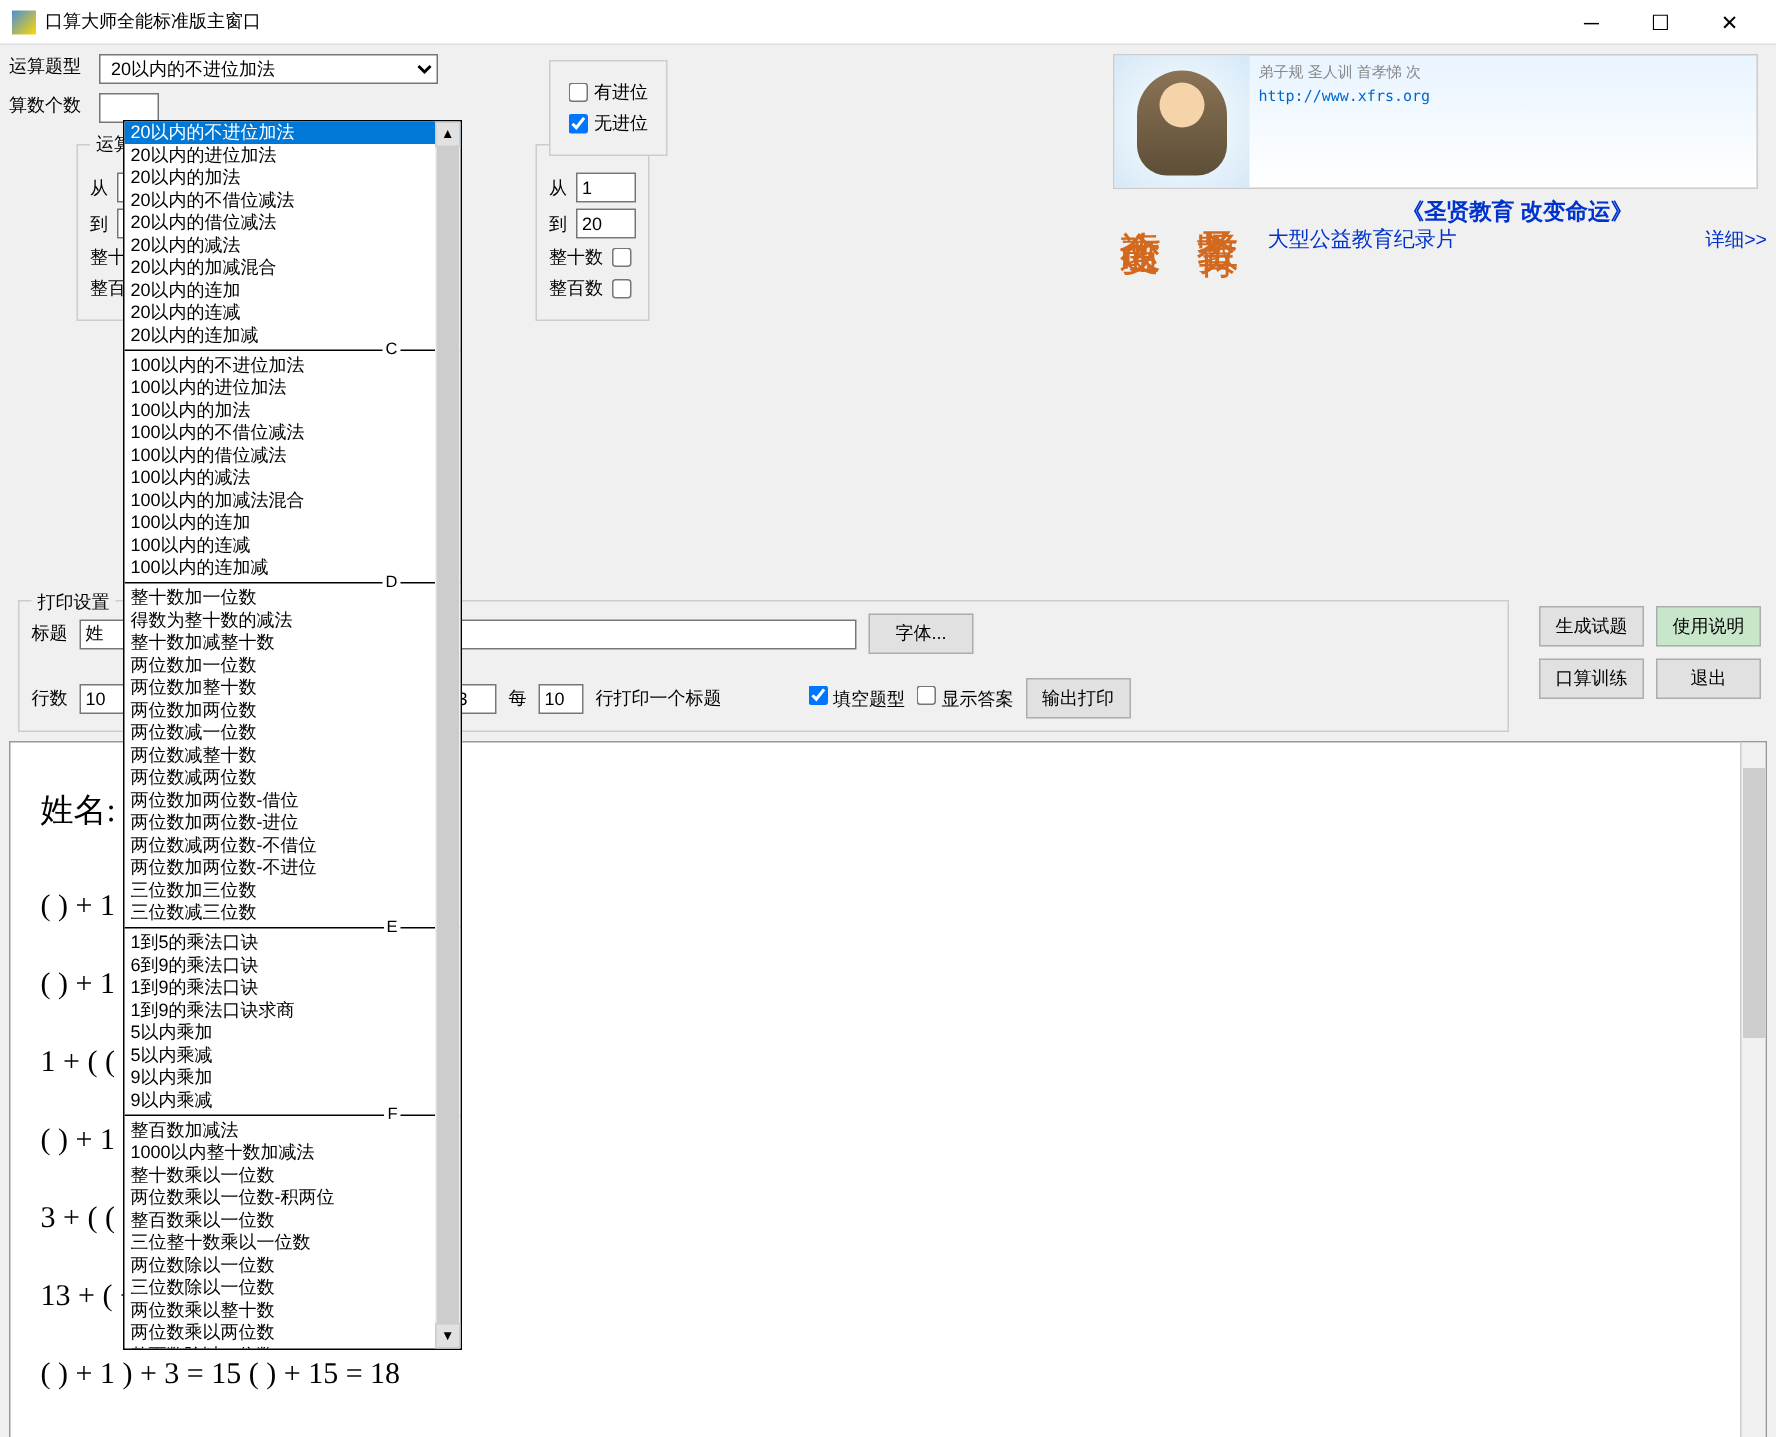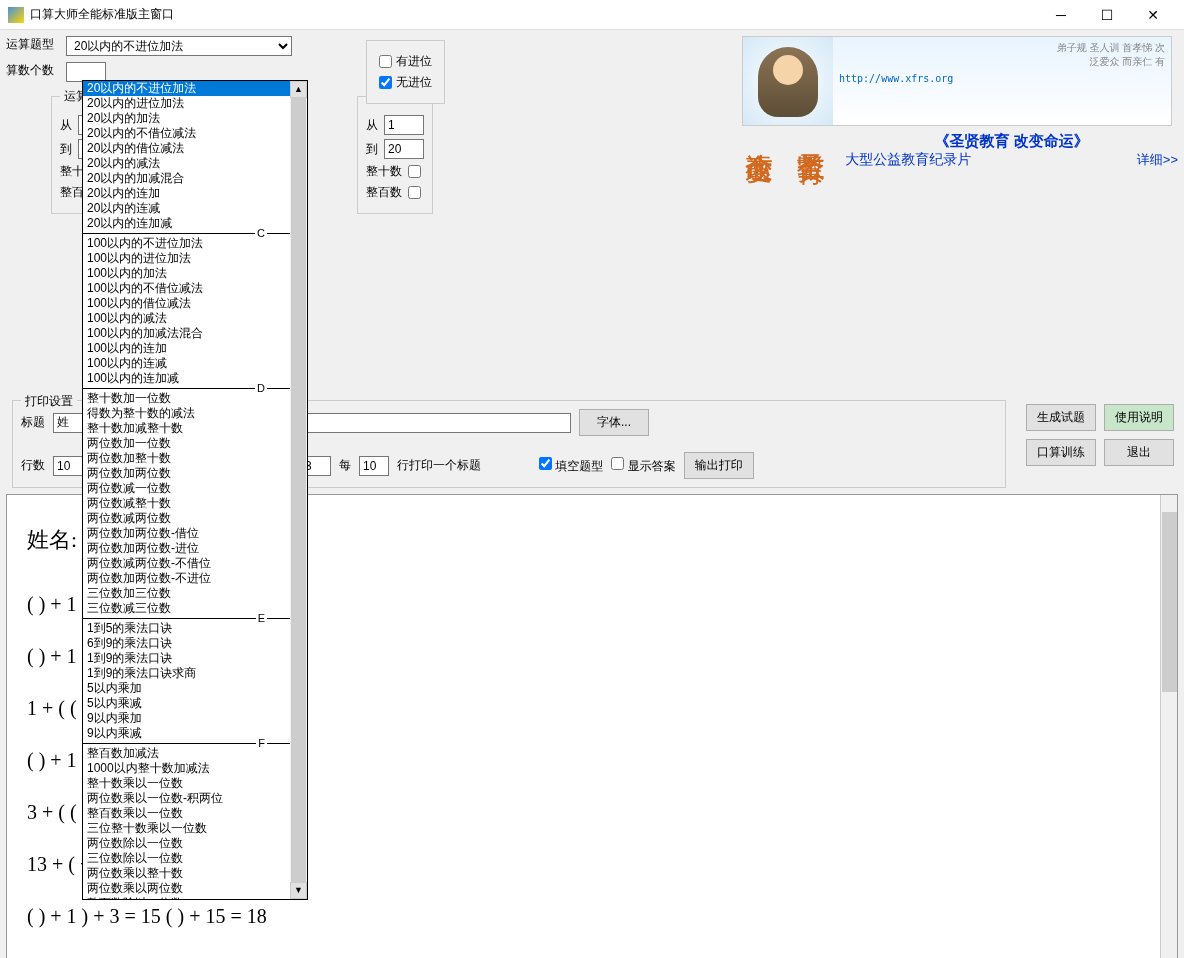--- a/index.html
+++ b/index.html
@@ -26,21 +26,21 @@
 input[type=checkbox] { width: 13px; height: 13px; }
 .btn { background: #e1e1e1; border: 1px solid #adadad; padding: 4px 10px; cursor: pointer; font-size: 12px; min-width: 70px; }
 .btn.green { background: #c8e6c9; }
 .right-buttons { display: flex; flex-direction: column; gap: 8px; padding: 4px; }
 .btn-row2 { display: flex; gap: 8px; }
 .banner { width: 430px; height: 90px; background: linear-gradient(#e8f4ff,#fff); border: 1px solid #ccc; display: flex; position: relative; overflow: hidden; margin-bottom: 6px; }
 .banner-img { width: 90px; height: 90px; background: radial-gradient(circle,#fff,#d4e8f7); display: flex; align-items: center; justify-content: center; }
 .sage { width: 60px; height: 70px; background: linear-gradient(#8b7355,#5d4e37); border-radius: 30px 30px 20px 20px; position: relative; }
 .sage::before { content:""; position:absolute; top:8px; left:50%; transform:translateX(-50%); width:30px; height:30px; background:#f4d4a8; border-radius:50%; }
 .banner-txt { flex:1; padding: 4px 6px; }
-.banner-small { font-size: 10px; color: #888; text-align: right; }
+.banner-small { font-size: 10px; color: #888; }
 .banner-url { color: #0066cc; font-family: monospace; font-size: 10px; margin: 4px 0; }
 .banner-big { font-family: KaiTi, serif; font-size: 20px; color: #1a4d8f; letter-spacing: 2px; }
 .promo { display: flex; gap: 18px; }
 .promo-vert { writing-mode: vertical-rl; font-family: KaiTi, serif; font-size: 28px; color: #d2691e; line-height: 1.2; }
 .promo-txt { flex: 1; font-size: 13px; }
 .promo-title { color: #0033cc; font-weight: bold; font-size: 15px; text-align: center; }
 .promo-sub { color: #0033cc; font-size: 14px; text-align: center; }
 .promo-detail { color: #0033cc; float: right; cursor: pointer; }
 .promo-body { color: #cc0000; line-height: 1.4; margin-top: 4px; }
 .print-section { border: 1px solid #ccc; padding: 8px; margin: 0 6px; display: flex; align-items: center; gap: 8px; flex-wrap: wrap; position: relative; }
@@ -133,21 +133,20 @@
         </div>
     </div>
   </div>
   <div class="right-panel">
     <div class="banner">
       <div class="banner-img">
           <div class="sage"></div>
         </div>
       <div class="banner-txt">
         <div class="banner-small">弟子规 圣人训 首孝悌 次</div>
-        <div class="banner-small">泛爱众 而亲仁 有</div>
         <div class="banner-url">http://www.xfrs.org</div>
       </div>
     </div>
     <div class="promo">
       <div class="promo-vert">改变命运</div>
       <div class="promo-vert">圣贤教育</div>
       <div class="promo-txt">
         <div class="promo-title">《圣贤教育 改变命运》</div>
         <div><span class="promo-sub">大型公益教育纪录片</span><span class="promo-detail">详细&gt;&gt;</span></div>
       </div>

